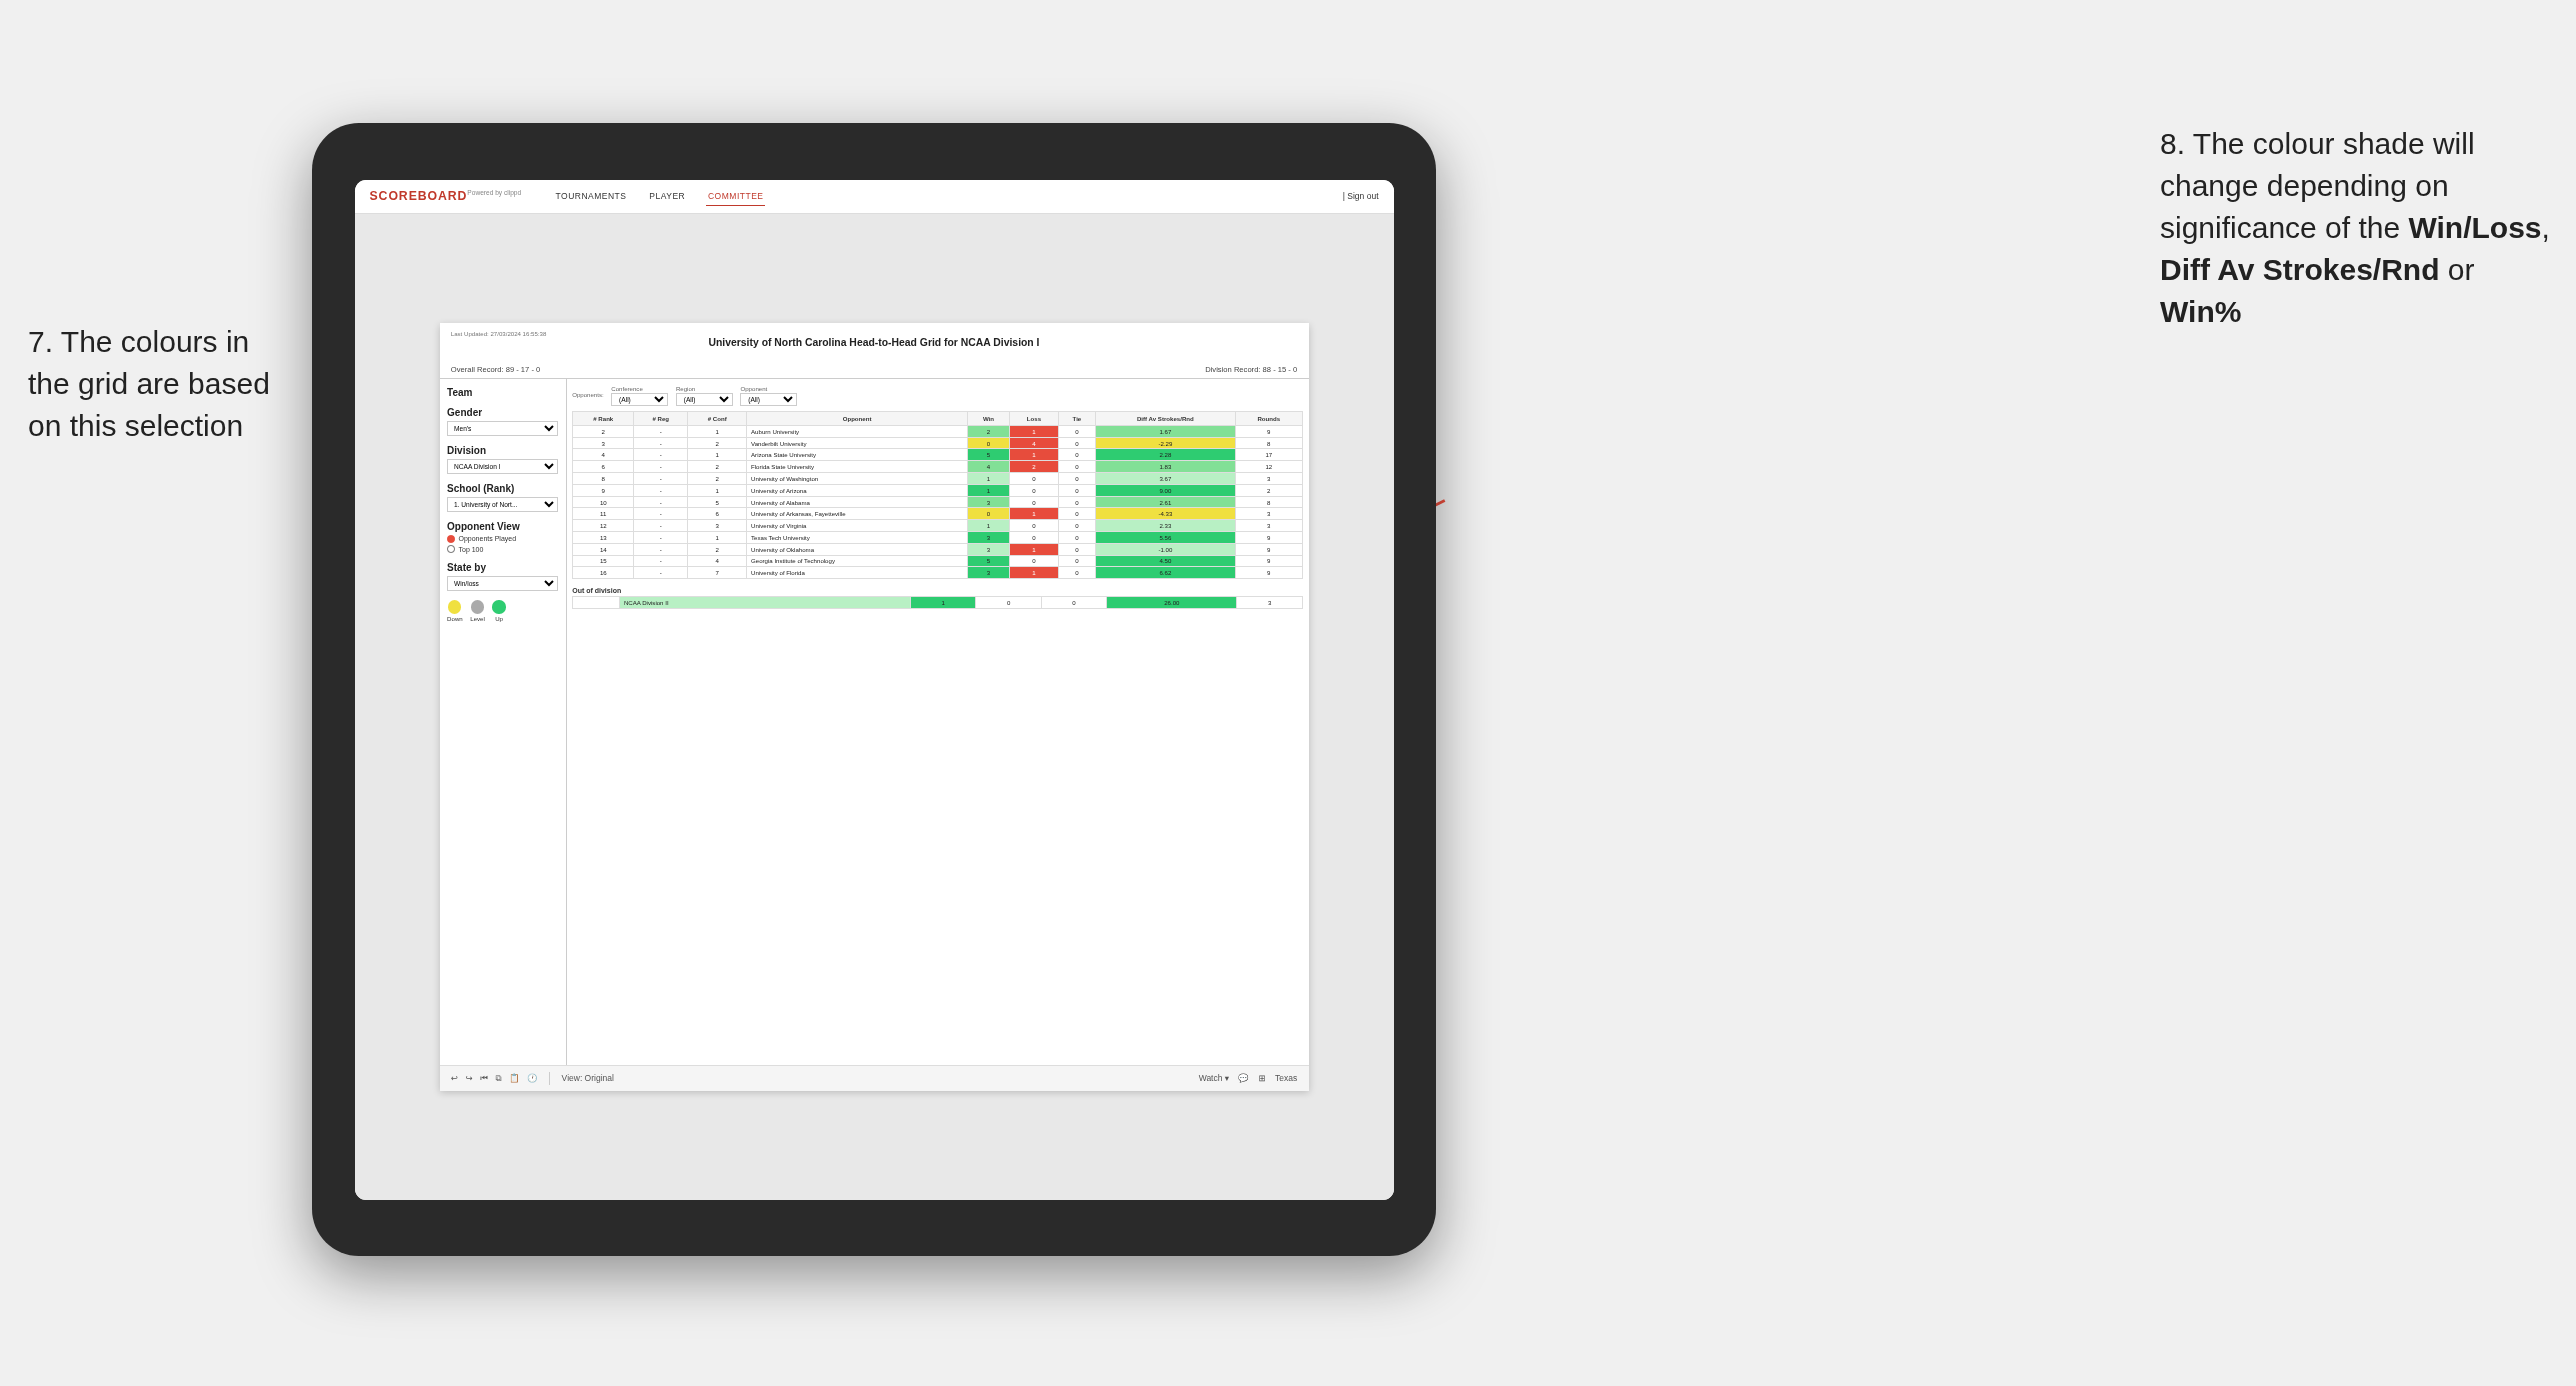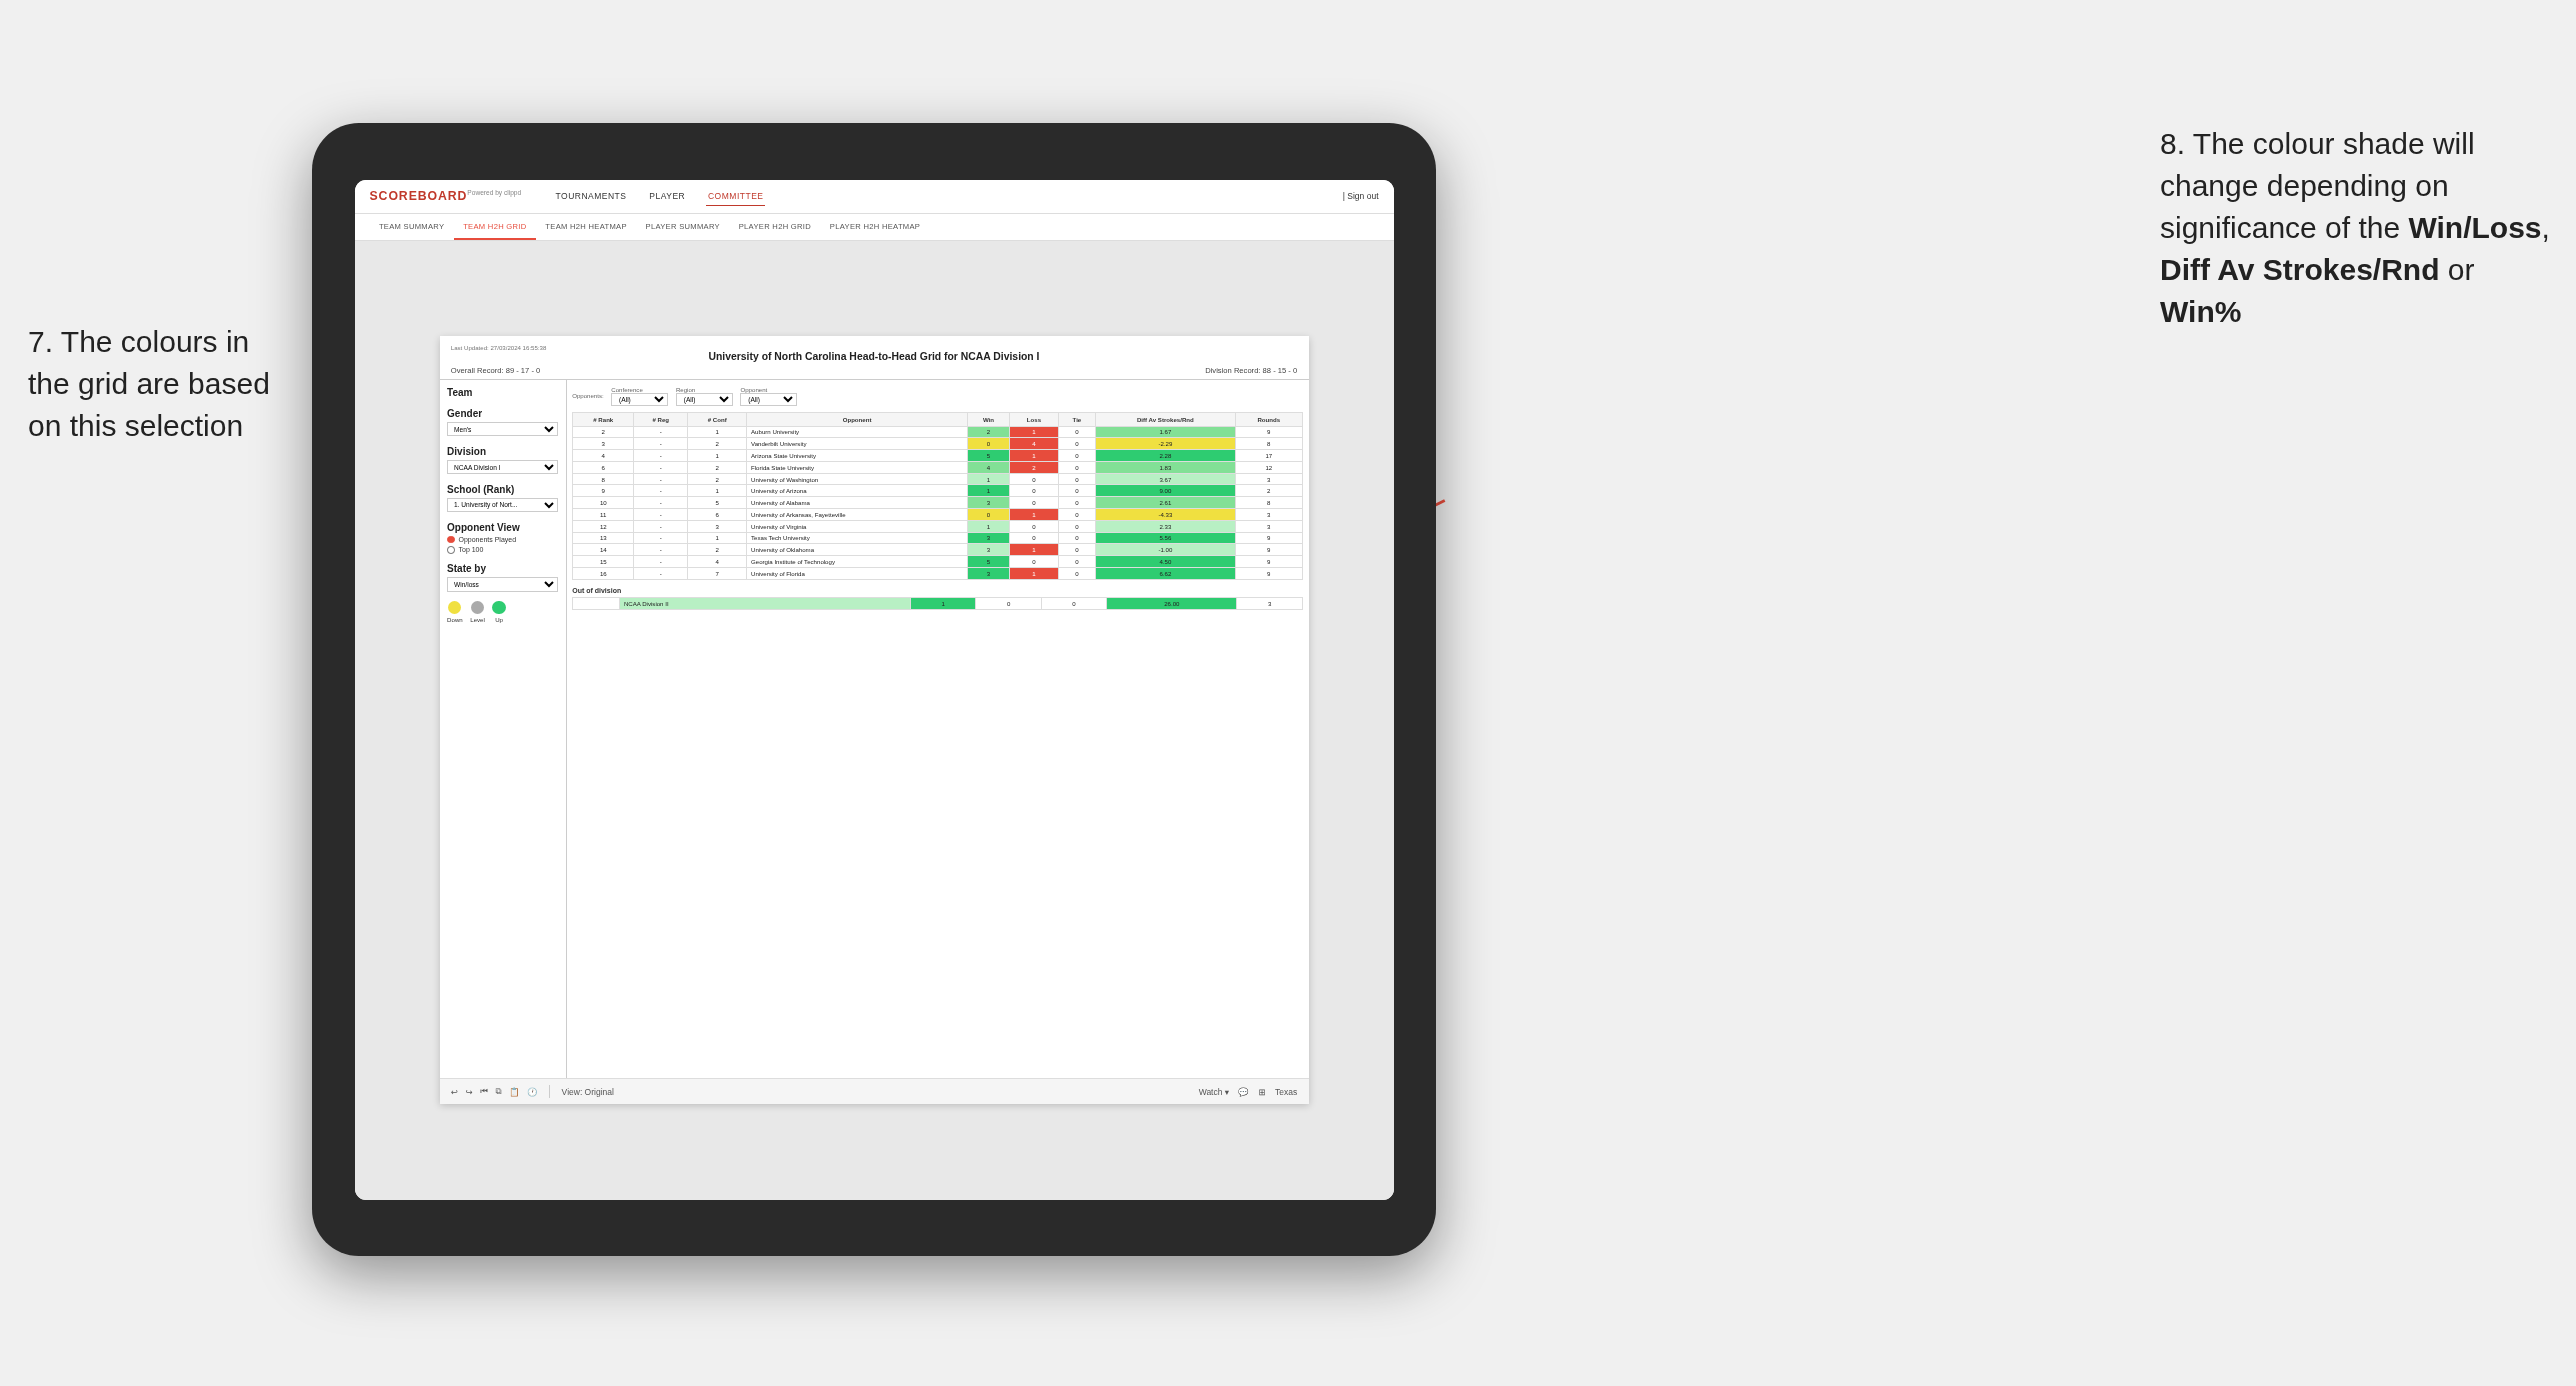--- a/index.html
+++ b/index.html
@@ -179,21 +179,21 @@
       font-weight: bold;
       color: #222;
       text-align: center;
     }
 
     .report-records {
       display: flex;
       justify-content: space-between;
       font-size: 7.6px;
       color: #444;
-      margin-top: 4px;
+      margin-top: 17px;
     }
 
     
     .report-body {
       display: flex;
       flex: 1;
       overflow: hidden;
     }
 
     
@@ -416,28 +416,20 @@
         <span class="logo-sub">Powered by clippd</span>
       </div>
       <div class="nav-items">
         <span class="nav-item">TOURNAMENTS</span>
         <span class="nav-item">PLAYER</span>
         <span class="nav-item active">COMMITTEE</span>
       </div>
       <div class="nav-right">| Sign out</div>
     </div>
 
-    <div class="sub-nav">
-      <span class="sub-nav-item">TEAM SUMMARY</span>
-      <span class="sub-nav-item active">TEAM H2H GRID</span>
-      <span class="sub-nav-item">TEAM H2H HEATMAP</span>
-      <span class="sub-nav-item">PLAYER SUMMARY</span>
-      <span class="sub-nav-item">PLAYER H2H GRID</span>
-      <span class="sub-nav-item">PLAYER H2H HEATMAP</span>
-    </div>
 
     <div class="main-content">
       <div class="report-container">
 
         <div class="report-header">
           <div style="display:flex; justify-content:space-between; align-items:flex-start;">
             <div style="font-size:6.1px; color:#777;">Last Updated: 27/03/2024 16:55:38</div>
           </div>
           <div class="report-title">University of North Carolina Head-to-Head Grid for NCAA Division I</div>
           <div class="report-records">

